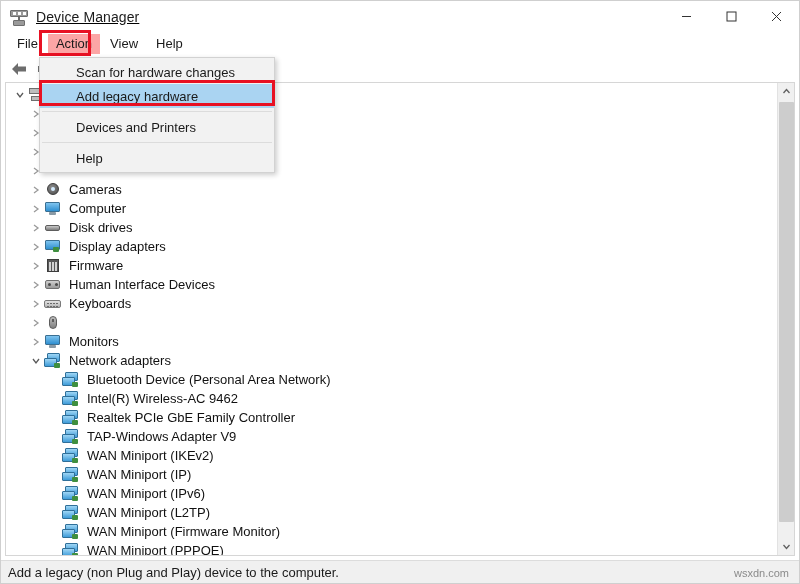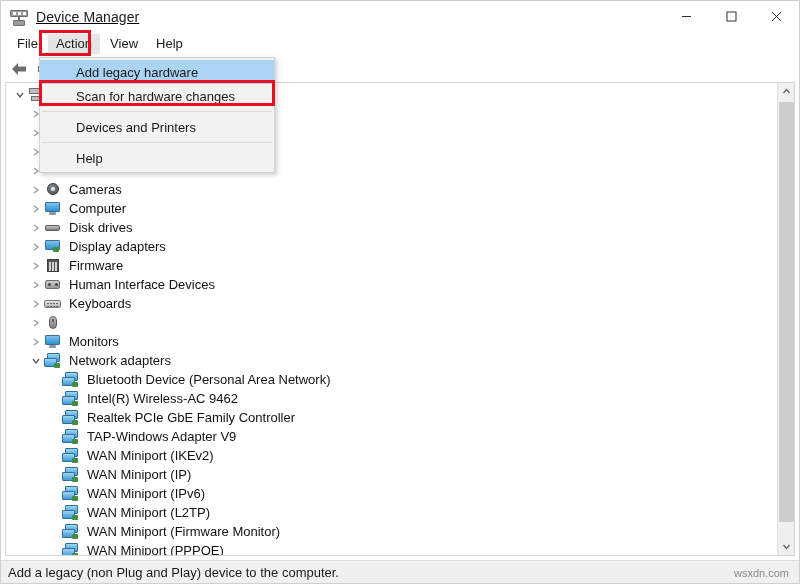--- a/index.html
+++ b/index.html
@@ -106,21 +106,21 @@
     box-sizing: border-box;
   }
   .menu-item {
     font-size: 13px;
     color: #1a1a1a;
     padding: 2px 8px;
     margin-right: 2px;
     line-height: 16px;
   }
   .menu-item.active {
-    background: #e5e5e5;
+    background: #fca5a5;
   }
   .menu-hl-box {
     position: absolute;
     left: 38px;
     top: 29px;
     width: 52px;
     height: 26px;
     border: 3px solid #e81123;
     box-sizing: border-box;
     pointer-events: none;
@@ -771,22 +771,22 @@
           </svg>
       </div>
     </div>
   </div>
 
   <div class="statusbar">
     <span>Add a legacy (non Plug and Play) device to the computer.</span>
   </div>
 
   <div class="dropdown">
+    <div class="dd-item">Scan for hardware changes</div>
     <div class="dd-item highlight">Add legacy hardware</div>
-    <div class="dd-item">Scan for hardware changes</div>
     <div class="dd-sep"></div>
     <div class="dd-item">Devices and Printers</div>
     <div class="dd-sep"></div>
     <div class="dd-item">Help</div>
   </div>
 
   <div class="menu-hl-box"></div>
   <div class="dd-hl-box"></div>
 
   <div class="watermark">wsxdn.com</div>

